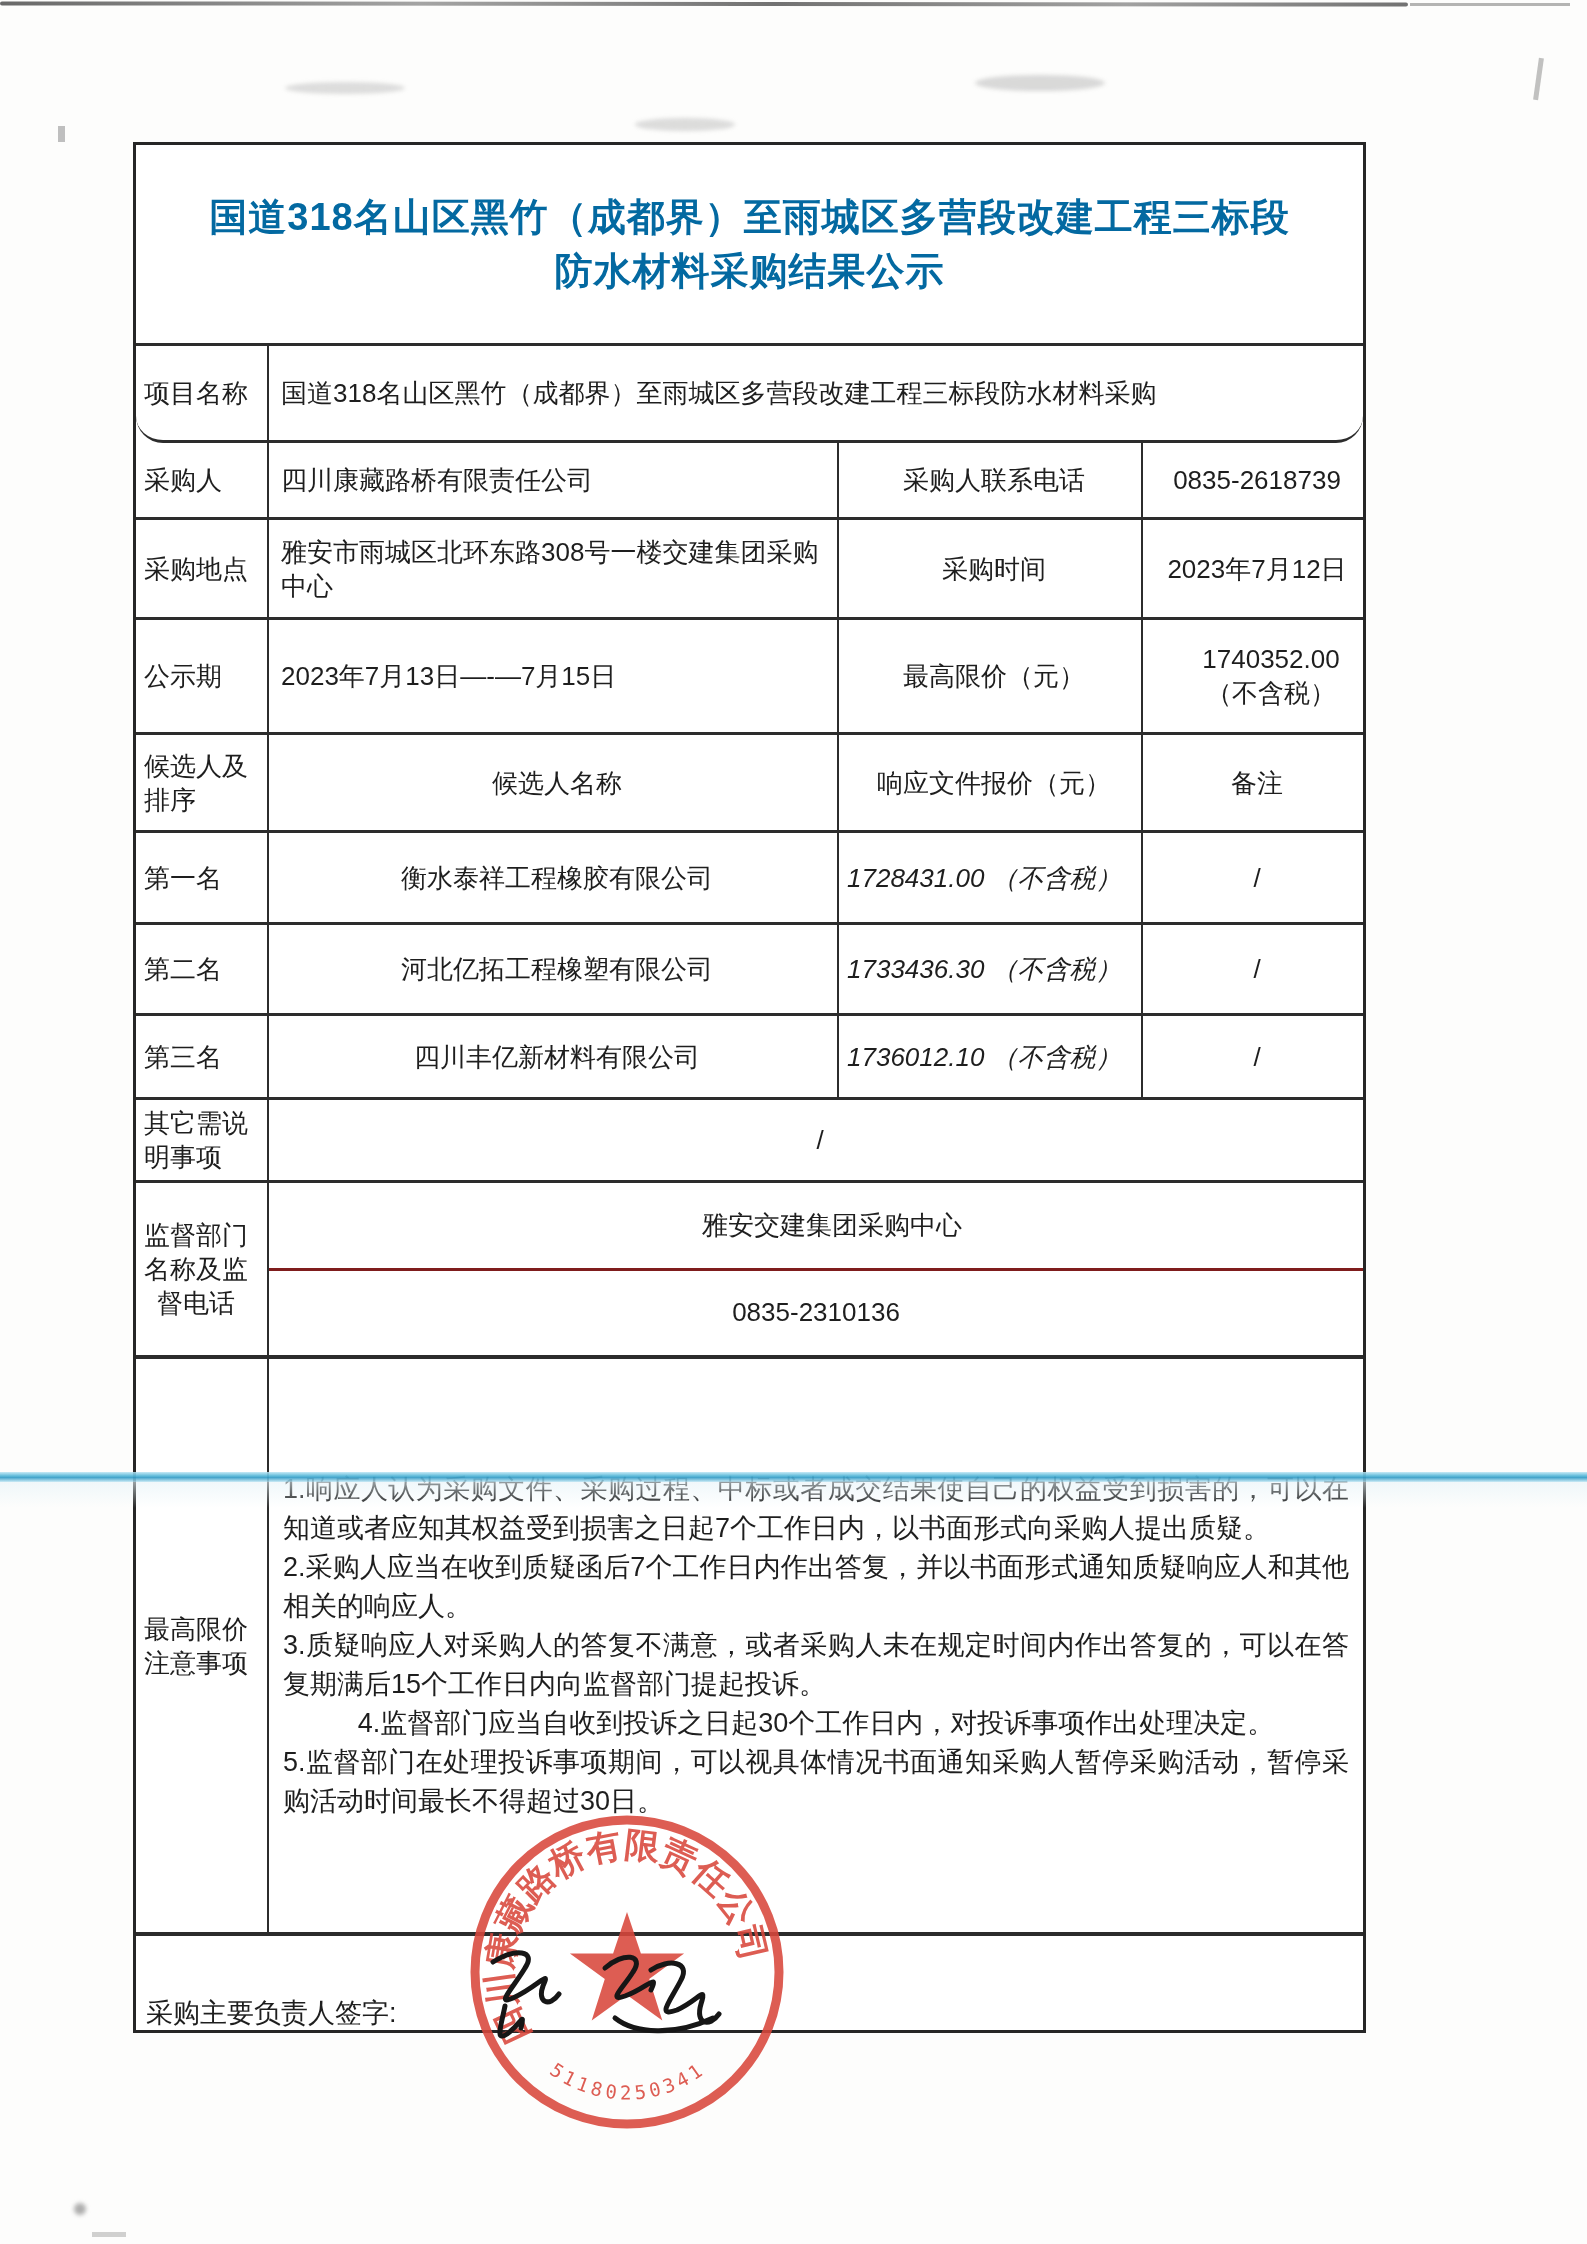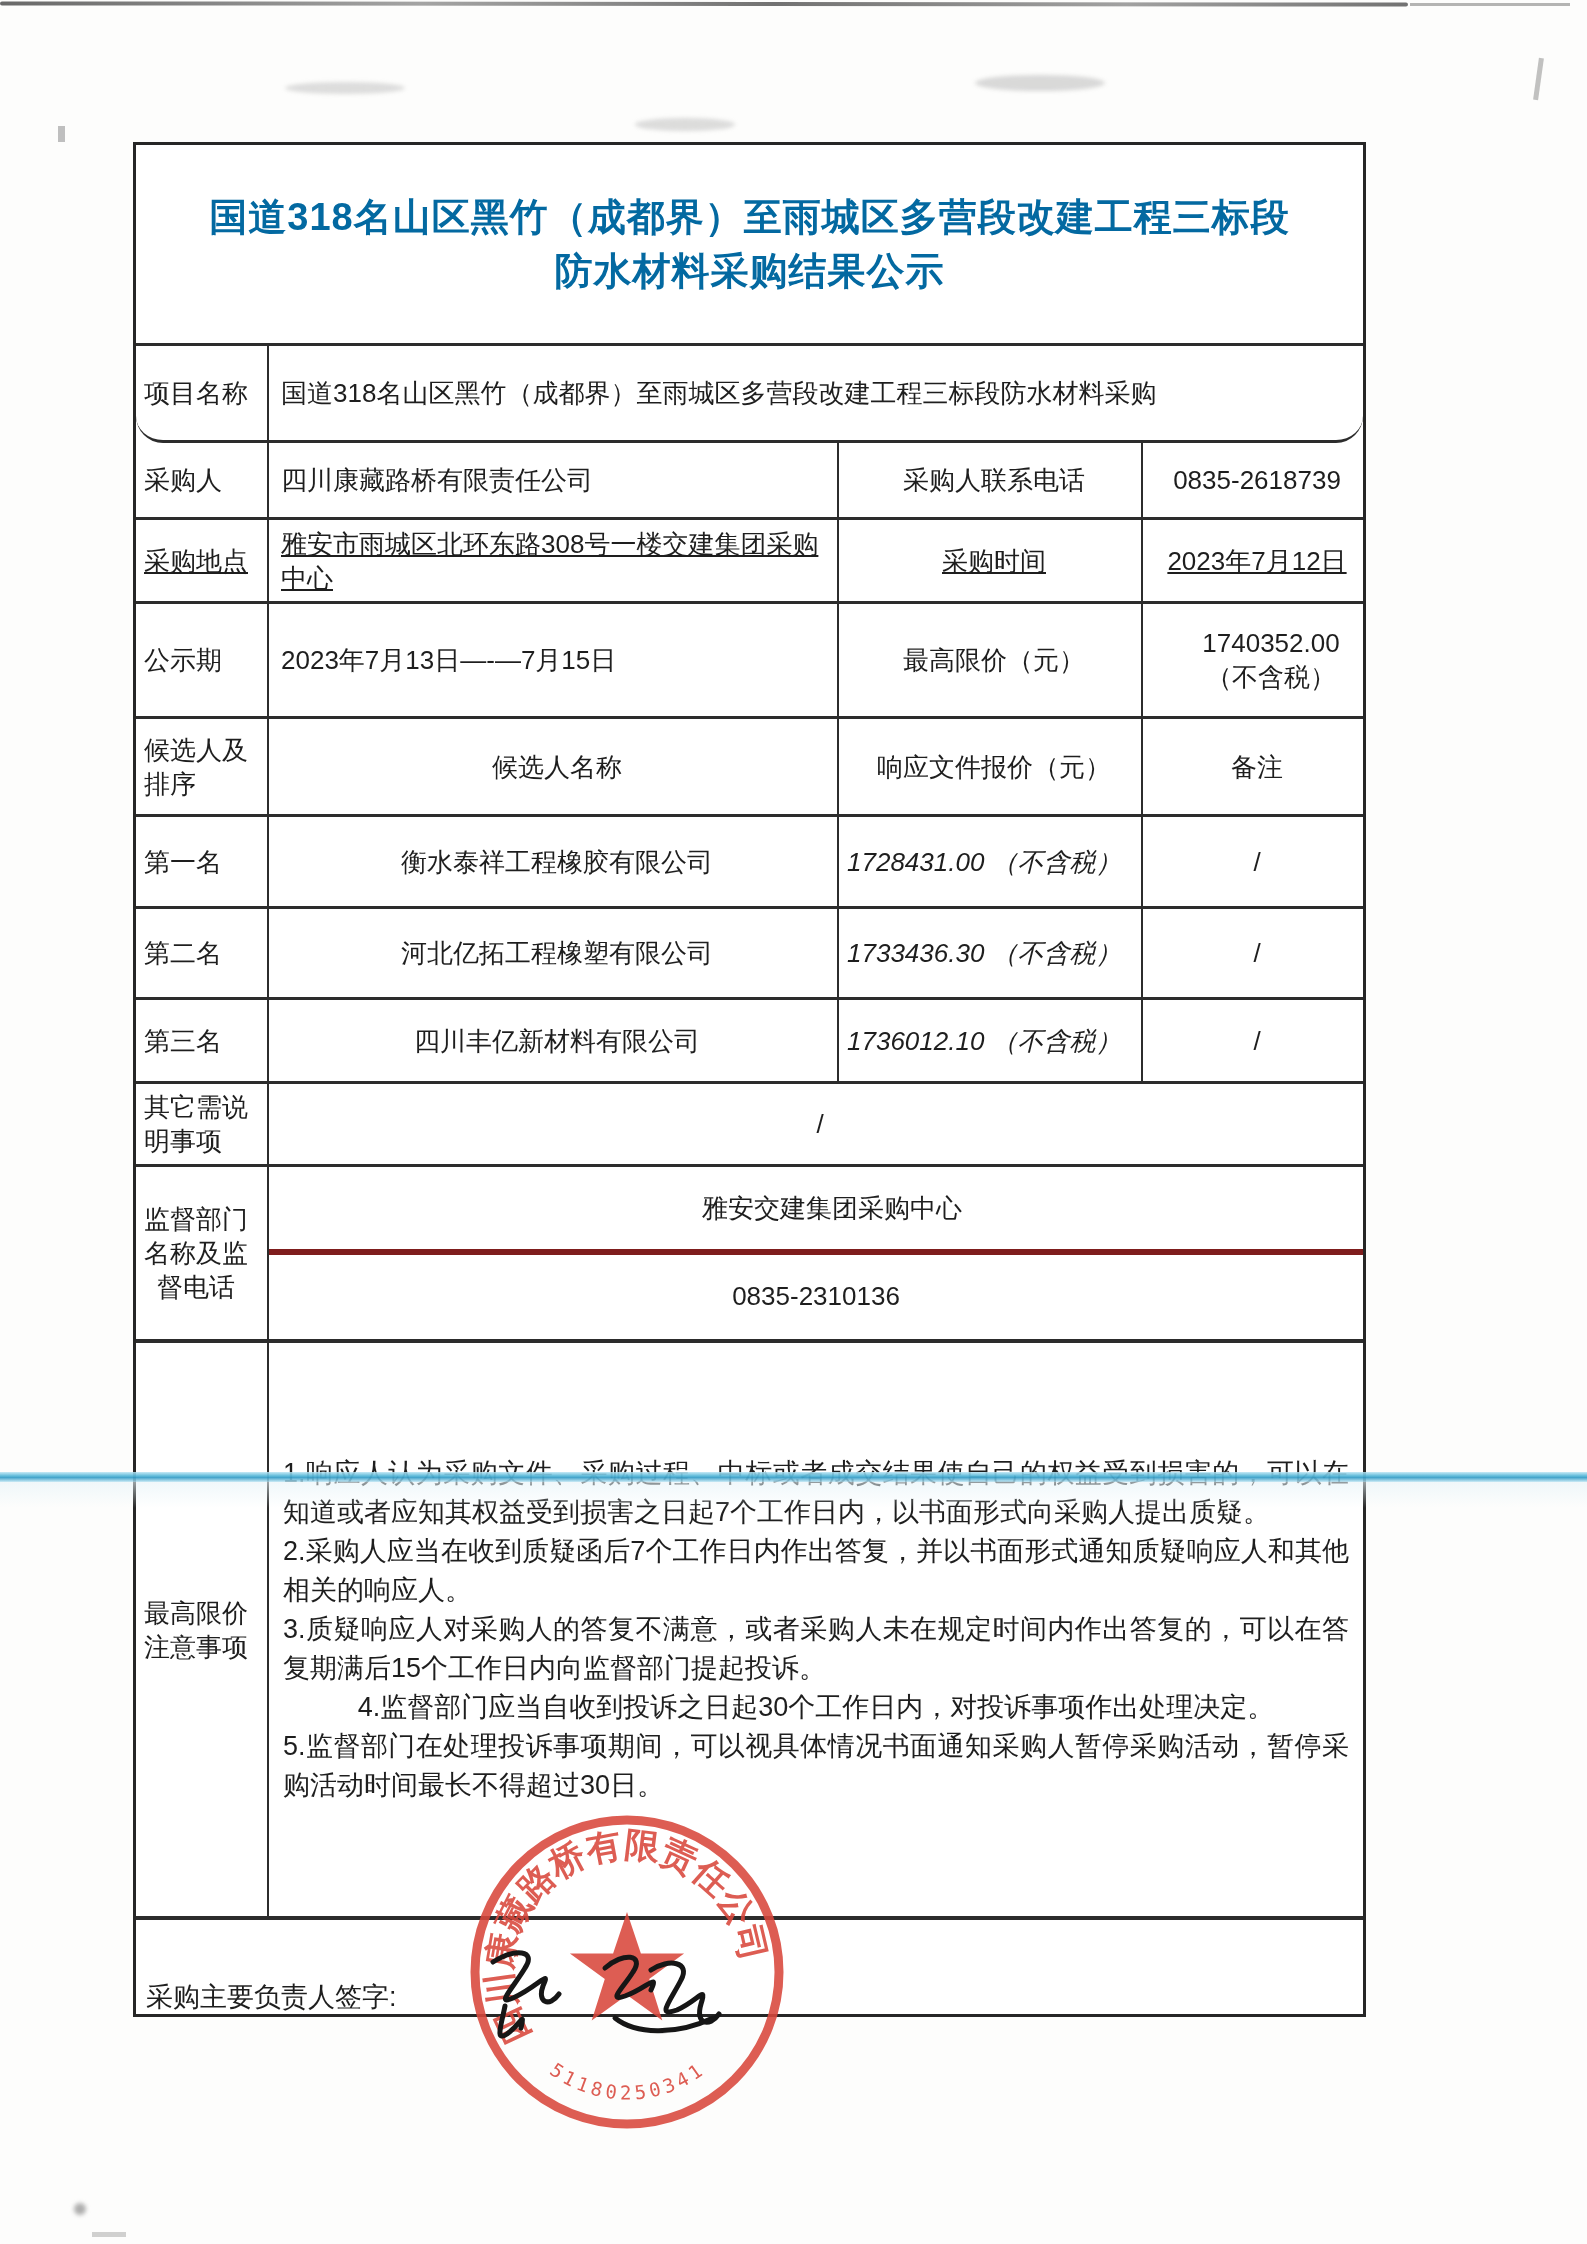--- a/index.html
+++ b/index.html
@@ -33,21 +33,21 @@
   .c3{width:304px;}
   .c4{width:220px;}
   .cspan34{width:1094px;}  
   .center{justify-content:center;text-align:center;padding-left:8px;}
   .title-cell{width:1227px;flex-direction:column;justify-content:center;
     font-size:38px;font-weight:bold;line-height:54px;letter-spacing:1px;text-align:center;
     color:#0369a1;}
   .stack{display:flex;flex-direction:column;width:1094px;}
   .stack .sub{box-sizing:border-box;display:flex;align-items:center;justify-content:center;
     font-size:26px;}
-  .stack .sub.first{border-bottom:6px solid #7f1d1d;padding-left:32px;}
+  .stack .sub.first{border-bottom:3px solid #7f1d1d;padding-left:32px;}
   .objection-content{
     width:1094px;padding:10px 14px 10px 14px;
     font-size:27px;line-height:39px;
     display:flex;flex-direction:column;justify-content:center;
   }
   .objection-content p{margin:0;text-align:justify;}
   .sig-row{width:1227px;padding-left:10px;font-size:27px;}
   .lbl-lines{display:flex;flex-direction:column;justify-content:center;}
   .price-left{padding-left:8px;font-style:italic;}
   
@@ -88,21 +88,21 @@
       <div class="cell cspan34 no-r" style="padding-left:12px;">国道318名山区黑竹（成都界）至雨城区多营段改建工程三标段防水材料采购</div>
     </div>
 
     <div class="t-row" style="height:77px;">
       <div class="cell c1">采购人</div>
       <div class="cell c2">四川康藏路桥有限责任公司</div>
       <div class="cell c3 center">采购人联系电话</div>
       <div class="cell c4 no-r center">0835-2618739</div>
     </div>
 
-    <div class="t-row" style="height:84px;text-decoration:underline;">
+    <div class="t-row" style="height:100px;">
       <div class="cell c1">采购地点</div>
       <div class="cell c2">雅安市雨城区北环东路308号一楼交建集团采购中心</div>
       <div class="cell c3 center">采购时间</div>
       <div class="cell c4 no-r center">2023年7月12日</div>
     </div>
 
     <div class="t-row" style="height:115px;">
       <div class="cell c1">公示期</div>
       <div class="cell c2">2023年7月13日—-—7月15日</div>
       <div class="cell c3 center">最高限价（元）</div>

